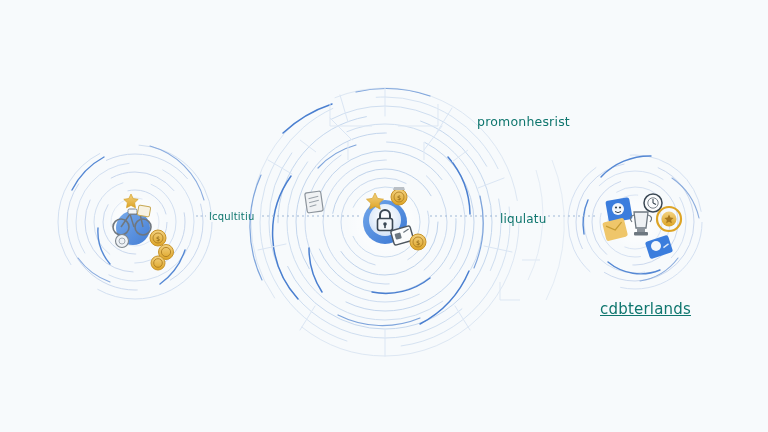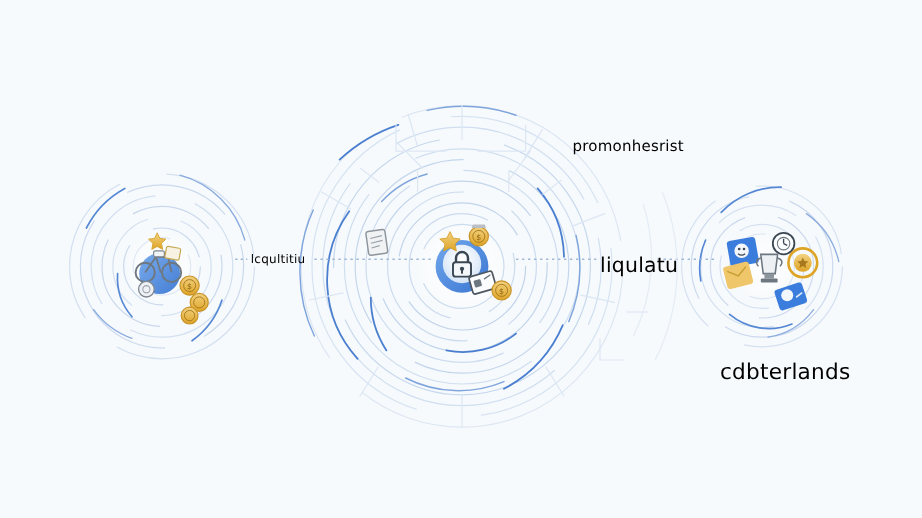--- a/index.html
+++ b/index.html
@@ -5,29 +5,29 @@
   html,body{margin:0;padding:0;}
   body{
     width:768px;height:432px;overflow:hidden;
     background:#f7fafc;
     font-family:"DejaVu Sans", sans-serif;
     position:relative;
   }
   #canvas{position:absolute;inset:0;width:768px;height:432px;}
   .lbl{
     position:absolute;
-    color:#000000;
+    color:#0f766e;
     letter-spacing:.2px;
     white-space:nowrap;
     font-family:"DejaVu Sans", sans-serif;
   }
   #lbl-left{left:209px;top:211px;font-size:10px;}
-  #lbl-center-right{left:500px;top:212px;font-size:17px;}
+  #lbl-center-right{left:500px;top:212px;font-size:12px;}
   #lbl-top{left:477px;top:114px;font-size:12.5px;}
-  #lbl-bottom{left:600px;top:300px;font-size:18px;}
+  #lbl-bottom{left:600px;top:300px;font-size:15px;text-decoration:underline;}
 </style>
 </head>
 <body>
 
 <svg id="canvas" viewBox="0 0 768 432" xmlns="http://www.w3.org/2000/svg">
   <defs>
     <radialGradient id="hubGrad" cx="50%" cy="40%" r="65%">
       <stop offset="0%" stop-color="#ffffff"></stop>
       <stop offset="55%" stop-color="#e8f1fb"></stop>
       <stop offset="100%" stop-color="#cfe0f6"></stop>

